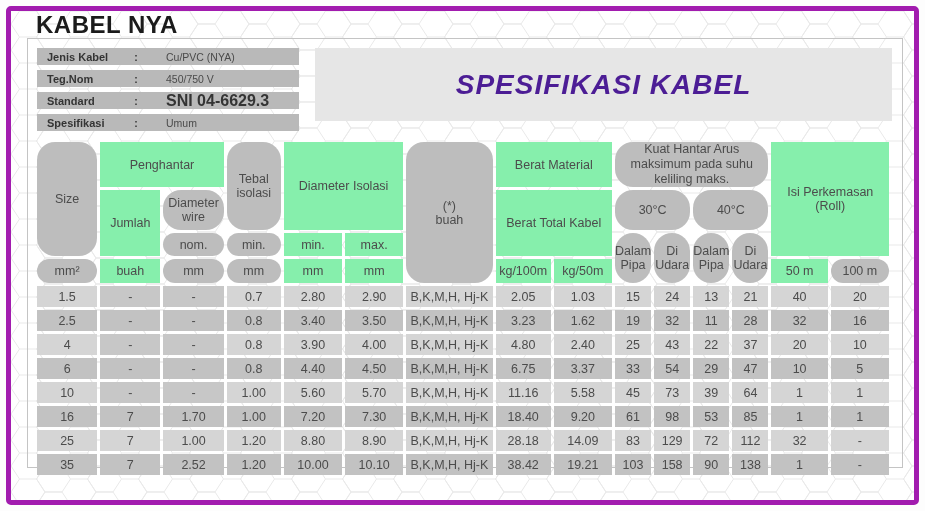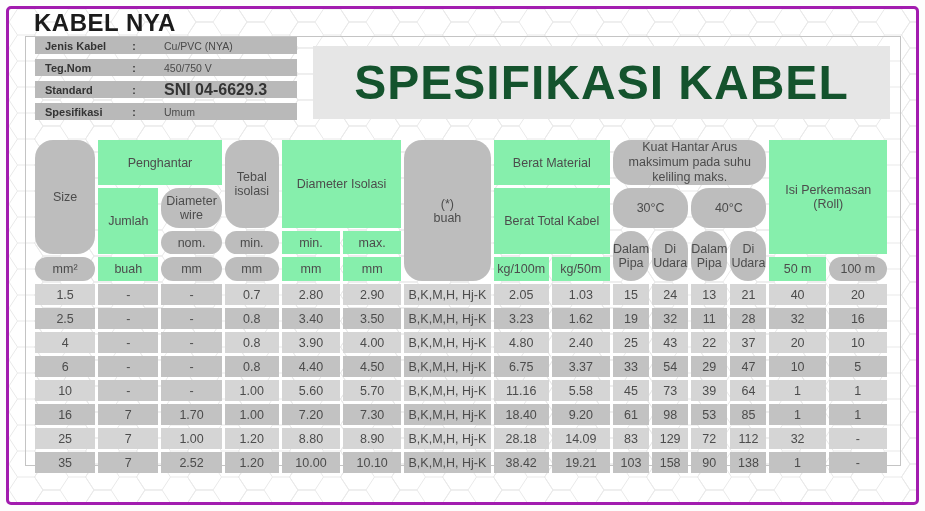--- a/index.html
+++ b/index.html
@@ -1,49 +1,49 @@
 <!DOCTYPE html>
 <html><head>
 <meta charset="utf-8">
 <style>
   html,body{margin:0;padding:0;}
   body{
     width:925px;height:511px;position:relative;background:#fdfdfd;
     font-family:"Liberation Sans","DejaVu Sans",sans-serif;overflow:hidden;
   }
   .frame{
-    position:absolute;inset:6px;border:3px solid #a21caf;border-radius:5px;
+    position:absolute;inset:6px;border:5px solid #a21caf;border-radius:5px;
     background:#fff;overflow:hidden;
   }
   .hexbg{position:absolute;inset:0;width:100%;height:100%;}
   .content{position:absolute;inset:0;}
   .page-title{
     position:absolute;left:25px;top:0px;font-size:24px;font-weight:800;
     color:#1b1b1b;letter-spacing:.5px;
   }
   .panel{
     position:absolute;left:16px;top:27px;width:874px;height:428px;
     border:1px solid #c4c4c4;
   }
   
-  .info{position:absolute;left:9px;top:0;width:262px;}
+  .info{position:absolute;left:9px;top:9px;width:262px;}
   .info-row{
     height:17px;background:#b9b9b9;margin-bottom:5px;display:flex;
     align-items:center;font-size:10.5px;color:#4a4a4a;
   }
   .info-row .lbl{font-weight:bold;color:#343434;width:84px;padding-left:10px;font-size:11px;}
   .info-row .colon{font-weight:bold;color:#343434;width:10px;text-align:center;}
   .info-row .val{margin-left:25px;white-space:nowrap;}
   .info-row .val.bold{font-weight:bold;color:#343434;font-size:16px;}
   
   .banner{
     position:absolute;left:287px;top:9px;width:577px;height:73px;background:#e6e6e6;
     display:flex;align-items:center;justify-content:center;
   }
-  .banner-title{font-size:48px;font-weight:800;color:#14532d;letter-spacing:1px;}
+  .banner-title{font-size:28px;font-weight:800;color:#4c1d95;letter-spacing:1px;font-style:italic;}
   
   table.spec{
     position:absolute;left:6px;top:100px;border-collapse:separate;border-spacing:3px;
     table-layout:fixed;width:858px;
   }
   table.spec td,table.spec th{
     text-align:center;vertical-align:middle;padding:0;font-weight:normal;
     color:#4c4c4c;font-size:12.5px;overflow:hidden;
   }
   .hd{background:#bdbdbd;border-radius:18px;}

